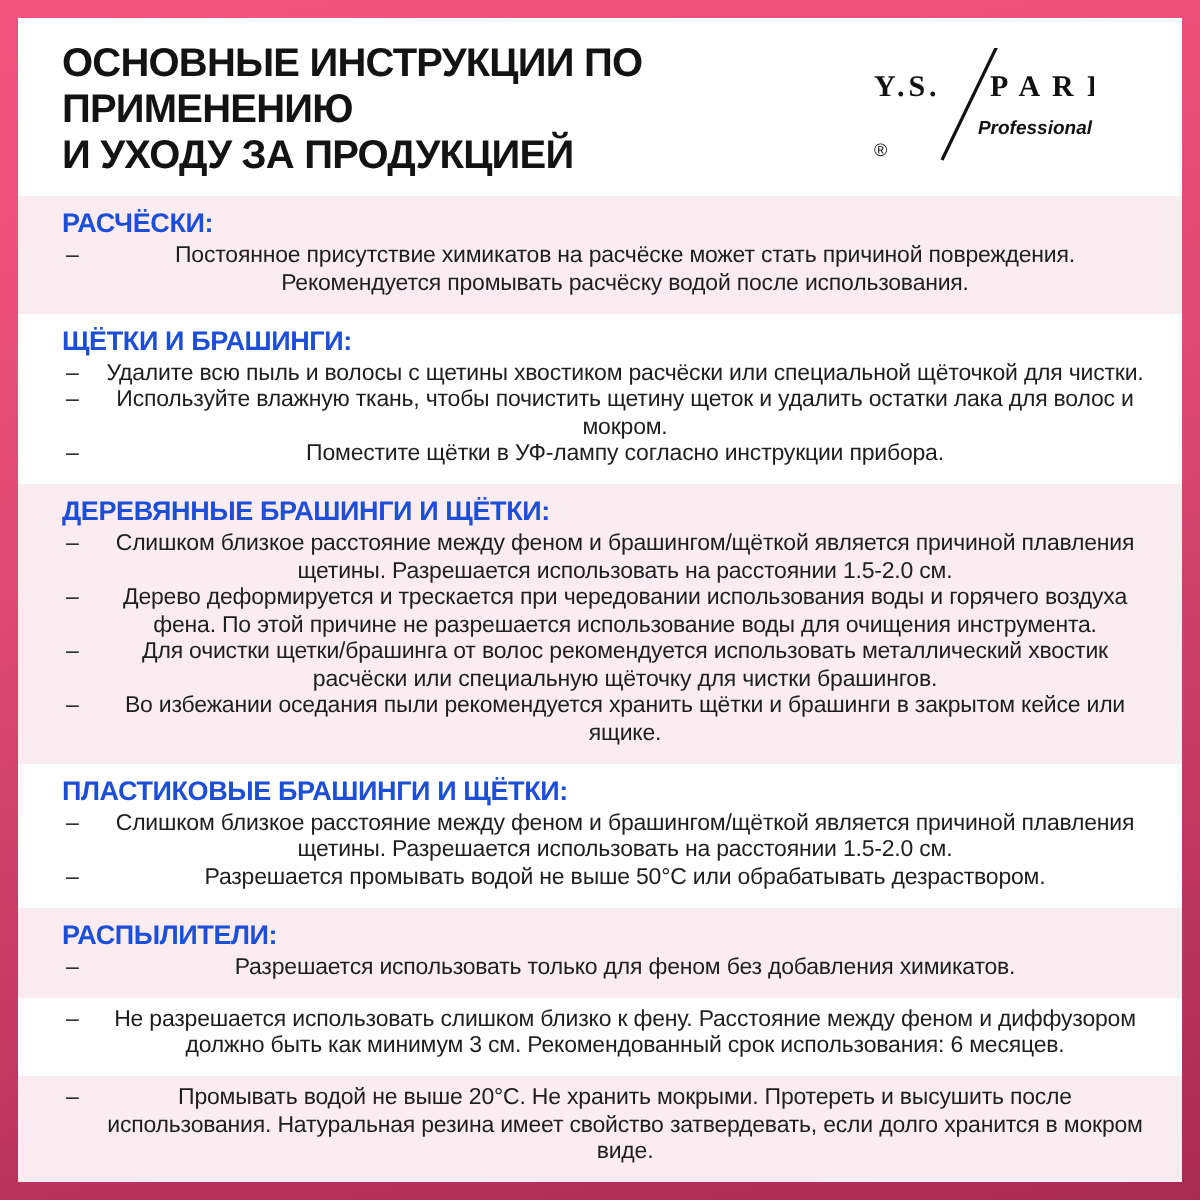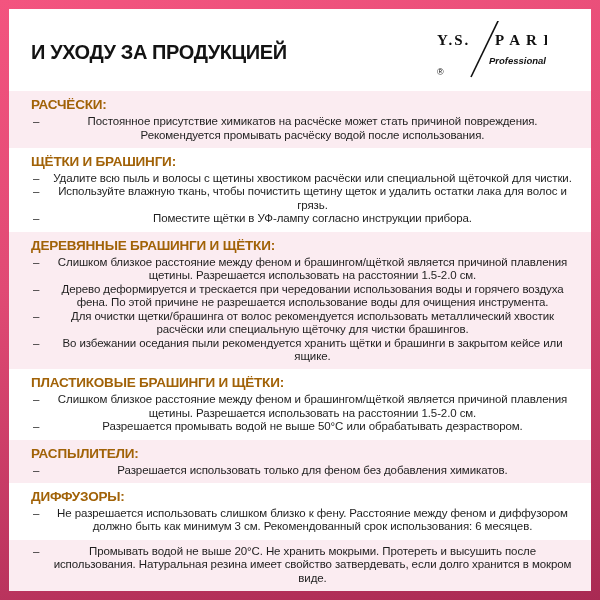--- a/index.html
+++ b/index.html
@@ -22,35 +22,36 @@
     color:#131313;font-weight:bold;font-size:20px;line-height:23px;
     letter-spacing:-0.4px;
   }
   .logo{flex:0 0 auto;margin-right:22px;}
   .sections{flex:1 1 auto;display:flex;flex-direction:column;}
   .section{
     padding:5px 16px 5px 22px;background:#ffffff;flex:1 0 auto;
   }
   .section.tinted{background:#fbecf1;}
   .section-heading{
-    color:#a16207;font-weight:bold;font-size:13.5px;line-height:16px;
+    color:#1d4ed8;font-weight:bold;font-size:13.5px;line-height:16px;
     margin:1px 0 2px 0;letter-spacing:-0.2px;
   }
   .bullet{display:flex;font-size:11.5px;line-height:13.5px;color:#1e1e1e;}
   .bullet .dash{flex:0 0 17px;padding-left:2px;}
   .bullet .text{flex:1 1 auto;letter-spacing:-0.1px;text-align:center;}
 </style>
 </head>
 <body>
 
 <div class="frame">
   <div class="inner">
 
     <div class="header">
       <div class="title">
+        <div>ОСНОВНЫЕ ИНСТРУКЦИИ ПО ПРИМЕНЕНИЮ</div>
         <div>И УХОДУ ЗА ПРОДУКЦИЕЙ</div>
       </div>
       <div class="logo">
         <svg width="112" height="58" viewBox="0 0 112 58" xmlns="http://www.w3.org/2000/svg">
           <text x="2" y="24" font-family="Liberation Serif, serif" font-weight="bold" font-size="15" letter-spacing="2" fill="#111">Y.S.</text>
           <line x1="36" y1="56" x2="64" y2="-2" stroke="#111" stroke-width="1.6"></line>
           <text x="60" y="24" font-family="Liberation Serif, serif" font-weight="bold" font-size="15" letter-spacing="1.5" fill="#111">P A R K</text>
           <text x="111" y="43" text-anchor="end" font-family="Liberation Sans, sans-serif" font-style="italic" font-weight="bold" font-size="9.5" fill="#111">Professional</text>
           <text x="2" y="54" font-family="Liberation Sans, sans-serif" font-size="9" fill="#111">®</text>
         </svg>
@@ -66,21 +67,21 @@
   </div>
         </div>
         <div class="section">
     <div class="section-heading">ЩЁТКИ И БРАШИНГИ:</div>
   <div class="bullet">
     <span class="dash">–</span>
     <span class="text">Удалите всю пыль и волосы с щетины хвостиком расчёски или специальной щёточкой для чистки.</span>
   </div>
           <div class="bullet">
     <span class="dash">–</span>
-    <span class="text">Используйте влажную ткань, чтобы почистить щетину щеток и удалить остатки лака для волос и грязь.</span>
+    <span class="text">Используйте влажную ткань, чтобы почистить щетину щеток и удалить остатки лака для волос и мокром.</span>
   </div>
           <div class="bullet">
     <span class="dash">–</span>
     <span class="text">Поместите щётки в УФ-лампу согласно инструкции прибора.</span>
   </div>
         </div>
         <div class="section tinted">
     <div class="section-heading">ДЕРЕВЯННЫЕ БРАШИНГИ И ЩЁТКИ:</div>
   <div class="bullet">
     <span class="dash">–</span>
@@ -111,21 +112,20 @@
   </div>
         </div>
         <div class="section tinted">
     <div class="section-heading">РАСПЫЛИТЕЛИ:</div>
   <div class="bullet">
     <span class="dash">–</span>
     <span class="text">Разрешается использовать только для феном без добавления химикатов.</span>
   </div>
         </div>
         <div class="section">
-    <div class="section-heading">ДИФФУЗОРЫ:</div>
   <div class="bullet">
     <span class="dash">–</span>
     <span class="text">Не разрешается использовать слишком близко к фену. Расстояние между феном и диффузором должно быть как минимум 3 см. Рекомендованный срок использования: 6 месяцев.</span>
   </div>
         </div>
         <div class="section tinted">
   <div class="bullet">
     <span class="dash">–</span>
     <span class="text">Промывать водой не выше 20°C. Не хранить мокрыми. Протереть и высушить после использования. Натуральная резина имеет свойство затвердевать, если долго хранится в мокром виде.</span>
   </div>

